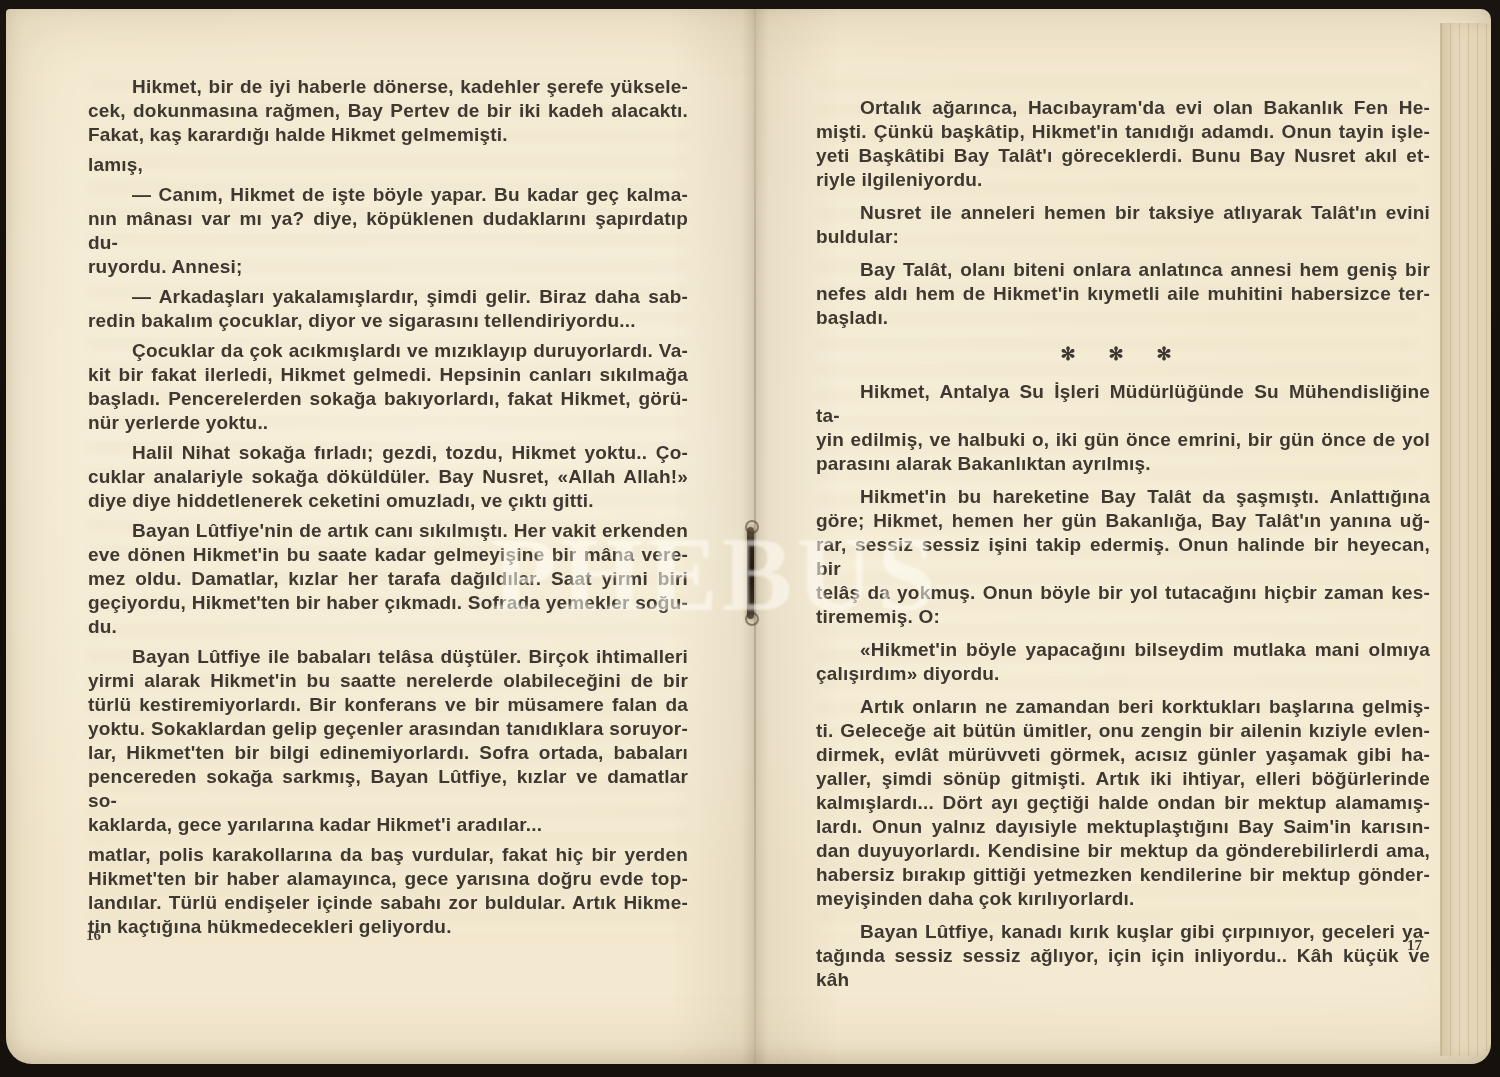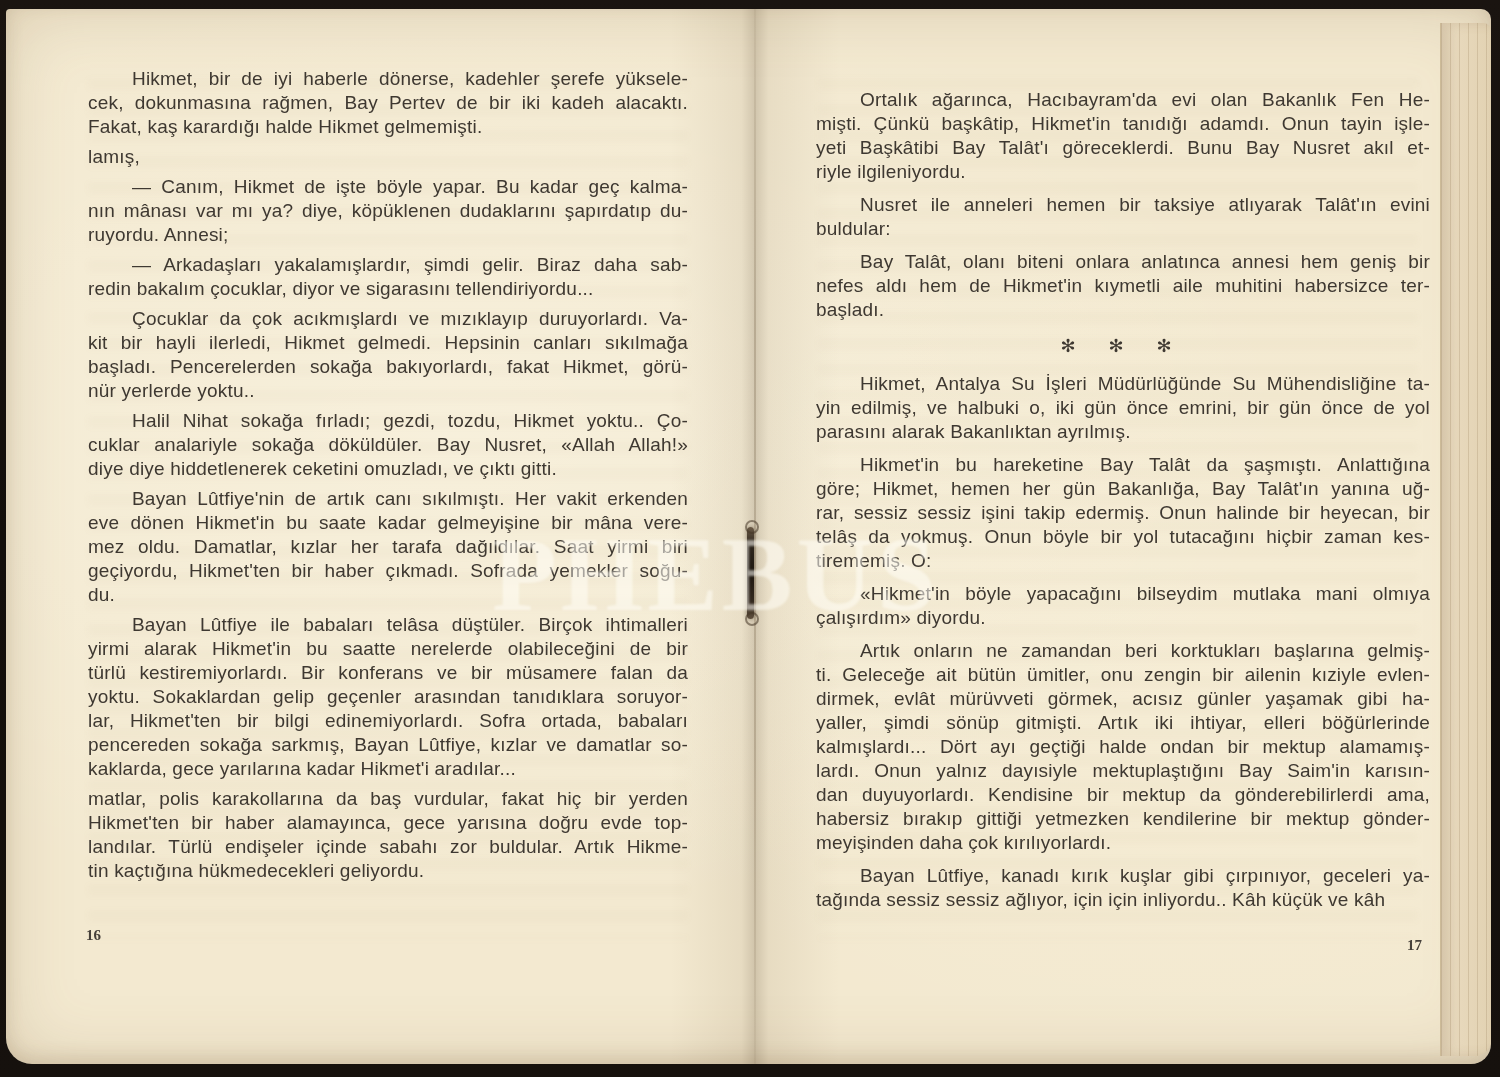--- a/index.html
+++ b/index.html
@@ -41,22 +41,22 @@
   .edges{position:absolute;right:0;top:14px;bottom:8px;width:50px;
          background:
            repeating-linear-gradient(90deg, rgba(150,125,90,.25) 0 1px, rgba(0,0,0,0) 1px 9px),
            linear-gradient(90deg,#eadcc1,#e2d2b2);
          border-left:1px solid #cdbb98;border-radius:0 8px 16px 0;
          box-shadow:inset 8px 0 12px rgba(120,95,60,.18);}
   
   .page{position:absolute;top:0;height:100%;}
   .page-left{left:0;width:744px;}
   .page-right{left:744px;right:50px;}
-  .text-block{position:absolute;top:58px;color:var(--ink,#3e3831);
-              font-size:19px;font-weight:400;letter-spacing:.2px;line-height:24px;}
+  .text-block{position:absolute;top:66px;color:var(--ink,#3e3831);
+              font-size:19px;font-weight:700;letter-spacing:.2px;line-height:24px;}
   .page-left  .text-block{left:82px;width:600px;}
   .page-right .text-block{left:66px;width:614px;margin-top:21px;}
   .page-left  .para{margin:0 0 6px 0;}
   .page-right .para{margin:0 0 9px 0;}
   .line{text-align:justify;text-align-last:justify;white-space:normal;}
   .line.first{text-indent:44px;}
   .line.last{text-align-last:left;}
   .divider{text-align:center;letter-spacing:14px;margin:12px 0 14px 0;font-size:18px;}
   .page-num{position:absolute;font-family:"Liberation Serif",serif;font-weight:700;
             font-size:15px;color:#46403a;}
@@ -93,21 +93,21 @@
             <div class="line first">— Canım, Hikmet de işte böyle yapar. Bu kadar geç kalma-</div>
             <div class="line">nın mânası var mı ya? diye, köpüklenen dudaklarını şapırdatıp du-</div>
             <div class="line last">ruyordu. Annesi;</div>
           </div>
           <div class="para">
             <div class="line first">— Arkadaşları yakalamışlardır, şimdi gelir. Biraz daha sab-</div>
             <div class="line last">redin bakalım çocuklar, diyor ve sigarasını tellendiriyordu...</div>
           </div>
           <div class="para">
             <div class="line first">Çocuklar da çok acıkmışlardı ve mızıklayıp duruyorlardı. Va-</div>
-            <div class="line">kit bir hayli ilerledi, Hikmet gelmedi. Hepsinin canları sıkılmağa</div>
+            <div class="line">kit bir fakat ilerledi, Hikmet gelmedi. Hepsinin canları sıkılmağa</div>
             <div class="line">başladı. Pencerelerden sokağa bakıyorlardı, fakat Hikmet, görü-</div>
             <div class="line last">nür yerlerde yoktu..</div>
           </div>
           <div class="para">
             <div class="line first">Halil Nihat sokağa fırladı; gezdi, tozdu, Hikmet yoktu.. Ço-</div>
             <div class="line">cuklar analariyle sokağa döküldüler. Bay Nusret, «Allah Allah!»</div>
             <div class="line last">diye diye hiddetlenerek ceketini omuzladı, ve çıktı gitti.</div>
           </div>
           <div class="para">
             <div class="line first">Bayan Lûtfiye'nin de artık canı sıkılmıştı. Her vakit erkenden</div>

